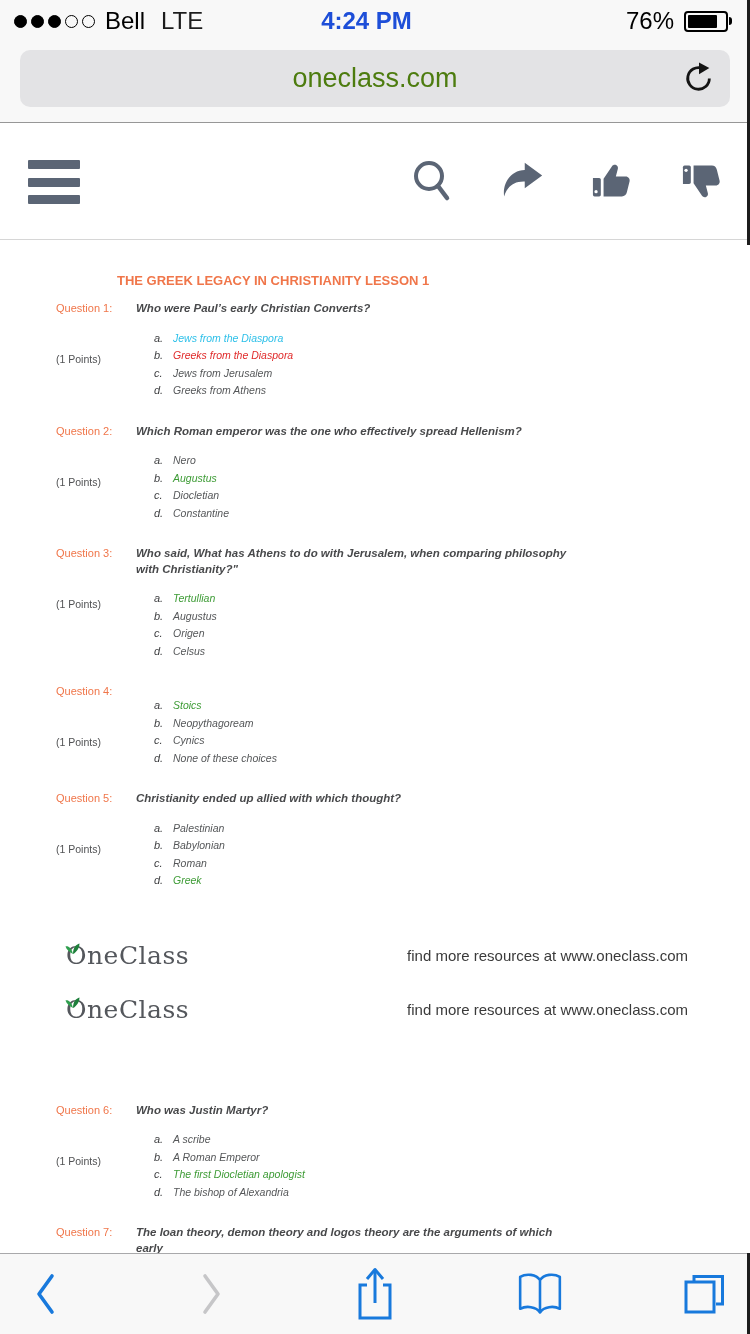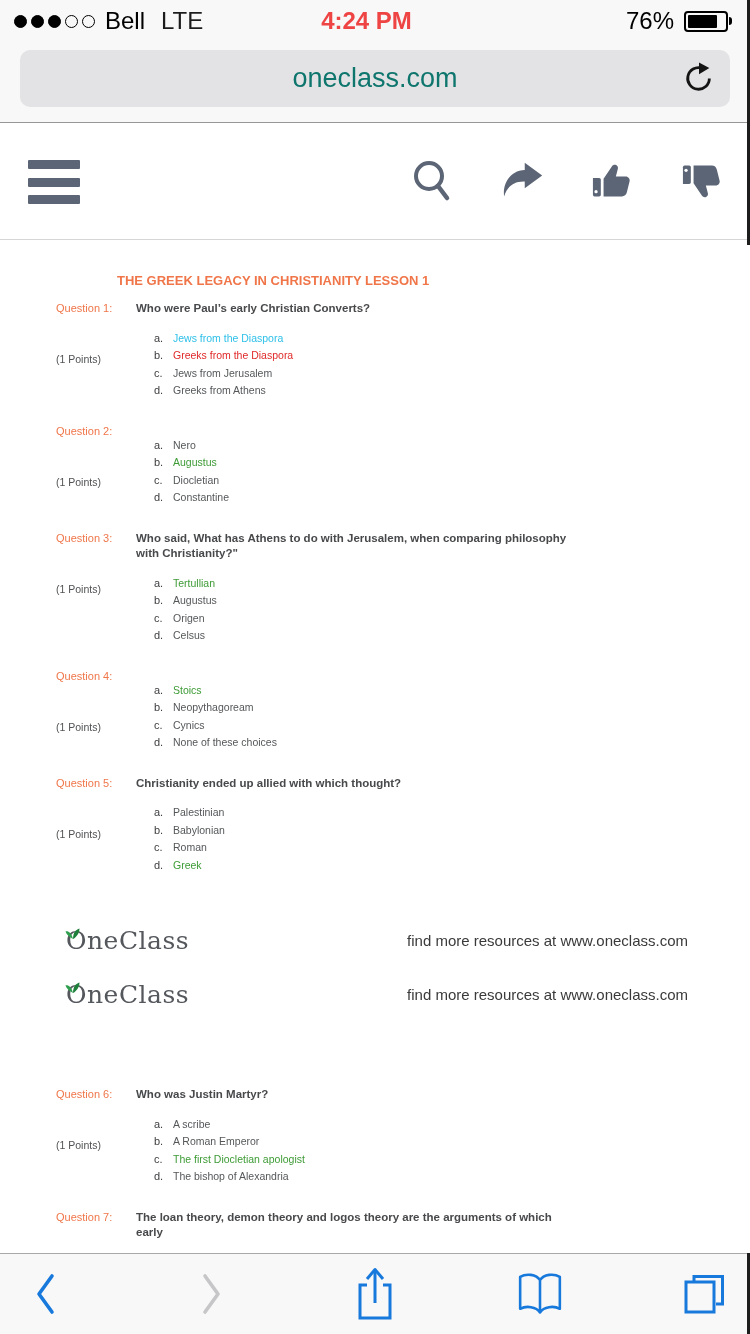--- a/index.html
+++ b/index.html
@@ -6,51 +6,51 @@
   html,body { width:750px; height:1334px; }
   body { font-family:"Liberation Sans", sans-serif; background:#fff; position:relative; overflow:hidden; }
 
   
   .status-bar { height:42px; background:#f8f8f8; position:relative; display:flex; align-items:center; padding:0 14px; }
   .sig-group { display:flex; align-items:center; }
   .dot { width:13px; height:13px; border-radius:50%; border:1.5px solid #000; margin-right:4px; }
   .dot.filled { background:#000; }
   .carrier { font-size:24px; color:#000; margin-left:6px; }
   .network { font-size:24px; color:#1c1c1c; margin-left:16px; }
-  .status-time { position:absolute; left:0; right:17px; text-align:center; font-size:24px; font-weight:bold; color:#ef4444; }
+  .status-time { position:absolute; left:0; right:17px; text-align:center; font-size:24px; font-weight:bold; color:#1d4ed8; }
   .status-right { margin-left:auto; display:flex; align-items:center; z-index:2; }
   .battery-pct { font-size:24px; color:#000; margin-right:10px; }
   .battery { width:44px; height:21px; border:2px solid #000; border-radius:4px; position:relative; margin-right:8px; }
   .battery-fill { position:absolute; left:2px; top:2px; bottom:2px; width:72%; background:#000; border-radius:1px; }
   .battery::after { content:''; position:absolute; right:-6px; top:4px; width:3px; height:8px; background:#000; border-radius:0 3px 3px 0; }
 
   
   .chrome-top { background:#f8f8f8; padding:8px 20px 15px; border-bottom:1px solid #979797; position:relative; }
   .url-field { background:#e3e3e5; border-radius:10px; height:57px; display:flex; align-items:center; justify-content:center; position:relative; cursor:pointer; }
-  .url-text { font-size:27px; color:#0f766e; }
+  .url-text { font-size:27px; color:#4d7c0f; }
   .reload-btn { position:absolute; right:14px; top:12px; width:34px; height:34px; background:none; border:none; cursor:pointer; }
 
   
   .site-toolbar { height:117px; background:#fff; border-bottom:1px solid #d6d6d6; display:flex; align-items:center; padding:0 0 0 28px; position:relative; }
   .hamburger { width:52px; height:44px; display:flex; flex-direction:column; justify-content:space-between; background:none; border:none; cursor:pointer; margin-top:2px; }
   .hamburger span { display:block; height:9px; background:#5b6575; border-radius:1px; }
   .tb-icons { margin-left:auto; display:flex; align-items:center; gap:46px; padding-right:26px; }
   .tb-icon { width:44px; height:48px; background:none; border:none; cursor:pointer; color:#5b6575; display:flex; align-items:center; justify-content:center; }
   .tb-icon svg { display:block; }
   .edge-strip-top { position:absolute; right:0; top:0; width:3px; height:245px; background:#1d1d1d; z-index:40; }
 
   
   .doc { background:#fff; }
   .doc-title { margin:33px 0 0 117px; font-size:13px; font-weight:bold; color:#f0764a; }
   .q-block { display:flex; margin-top:22px; }
   .q-block.first { margin-top:13px; }
   .q-left { width:80px; margin-left:56px; flex-shrink:0; }
   .q-label { font-size:11px; line-height:15px; color:#f0764a; }
   .q-points { font-size:10.5px; color:#515254; margin-top:37px; }
-  .q-right { width:432px; }
+  .q-right { width:432px;font-style:italic; }
   .q-text { font-size:11.5px; font-weight:bold; color:#48494b; line-height:15.5px; }
   .option-list { margin-top:15px; }
   .option-row { display:flex; align-items:baseline; height:17.5px; }
   .option-letter { width:19px; margin-left:18px; font-size:11px; color:#3d3e40; flex-shrink:0; }
   .option-text { font-size:10.5px; color:#555759; }
   .option-text.hl-blue { color:#2ec0e9; }
   .option-text.hl-red  { color:#e02a2a; }
   .option-text.hl-green{ color:#3d9b35; }
 
   
@@ -175,20 +175,21 @@
             </div>
           </div>
         </div>
       </div>
       <div class="q-block">
         <div class="q-left">
           <div class="q-label">Question 2:</div>
           <div class="q-points">(1 Points)</div>
         </div>
         <div class="q-right">
+          <div class="q-text">Which Roman emperor was the one who effectively spread Hellenism?</div>
           <div class="option-list">
             <div class="option-row">
               <span class="option-letter">a.</span>
               <span class="option-text">Nero</span>
             </div>
             <div class="option-row">
               <span class="option-letter">b.</span>
               <span class="option-text hl-green">Augustus</span>
             </div>
             <div class="option-row">

